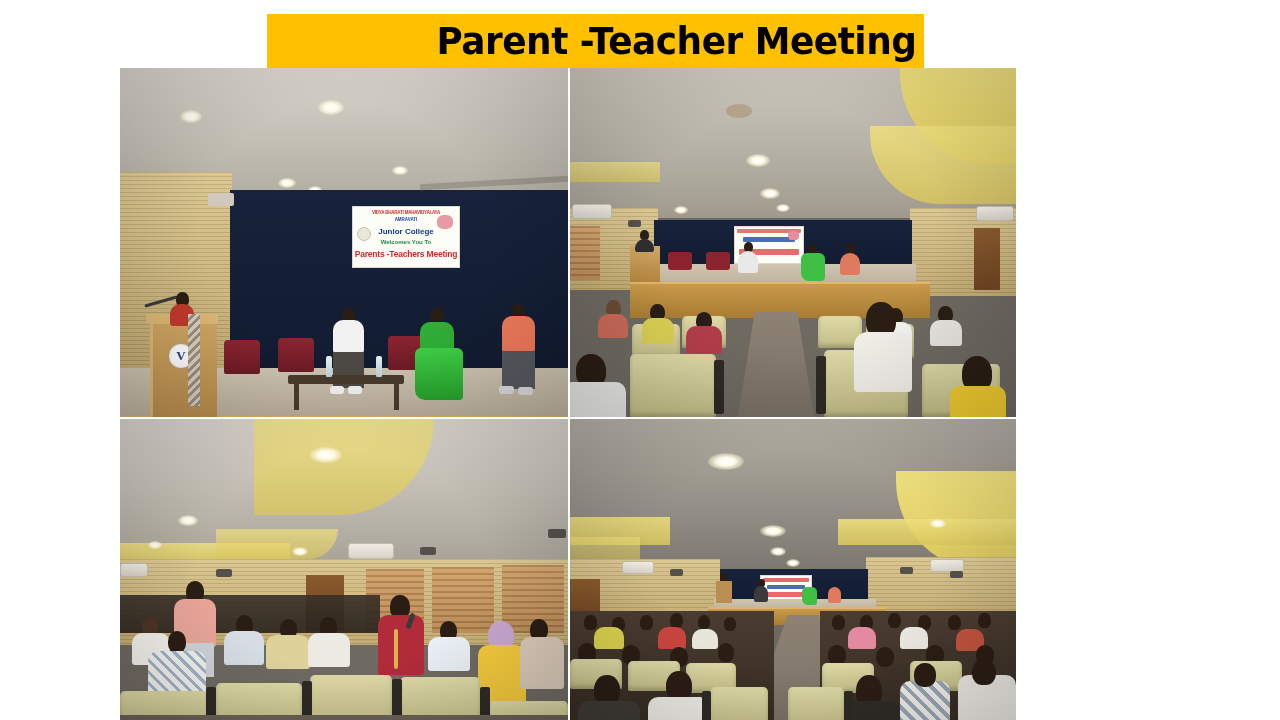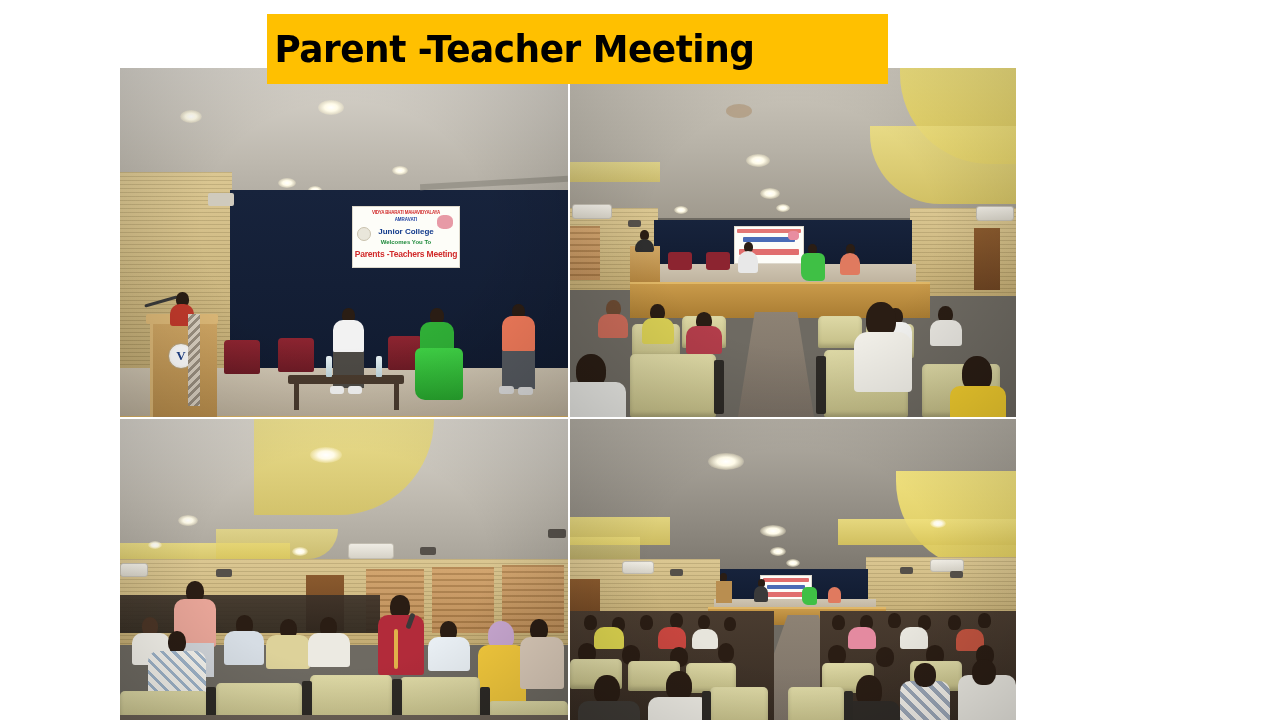--- a/index.html
+++ b/index.html
@@ -20,26 +20,27 @@
     background: #ffffff;
     overflow: hidden;
   }
 
   
   .title-banner {
     position: absolute;
     left: 267px;
     top: 14px;
     width: 621px;
-    height: 70px;
+    height: 54px;
     background: #FFC000;
     display: flex;
     align-items: center;
-    justify-content: flex-start;
+    justify-content: flex-end;
     z-index: 30;
+    padding-left: 36px;
   }
   .title-text {
     font-family: "DejaVu Sans", sans-serif;
     font-weight: bold;
     font-size: 37px;
     line-height: 1;
     color: #000000;
     letter-spacing: -0.5px;
     white-space: nowrap;
     transform: scaleX(0.97);

